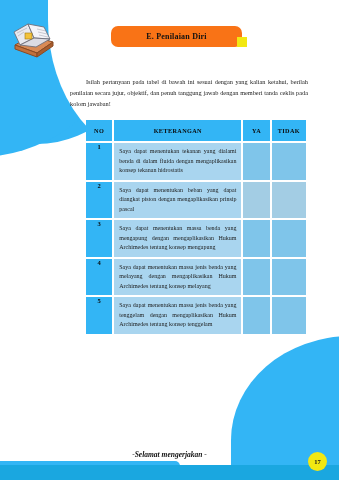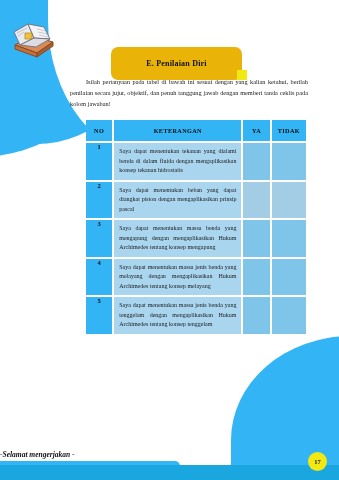--- a/index.html
+++ b/index.html
@@ -85,24 +85,24 @@
     left: 10px;
     top: 18px;
     width: 46px;
     height: 42px;
   }
 
   
   .title-badge {
     position: absolute;
     left: 111px;
-    top: 47px;
+    top: 26px;
     width: 131px;
-    height: 33px;
-    background: #eab308;
+    height: 21px;
+    background: #f97316;
     border-radius: 7px 7px 7px 7px;
     display: flex;
     align-items: center;
     justify-content: center;
   }
   .title-badge::after {
     content: "";
     position: absolute;
     right: -5px;
     bottom: 0px;
@@ -184,20 +184,21 @@
   
   tr.row-muted .cell-ket { background: #a9d5ef; }
   tr.row-muted .cell-ans { background: #a3cde4; }
 
   
   .footer-text {
     position: absolute;
     left: 0;
     right: 0;
     top: 450px;
+    text-align: center;
     font-size: 7.5px;
     font-weight: bold;
     font-style: italic;
     color: #111111;
   }
   .page-badge {
     position: absolute;
     right: 12px;
     bottom: 9px;
     width: 19px;

